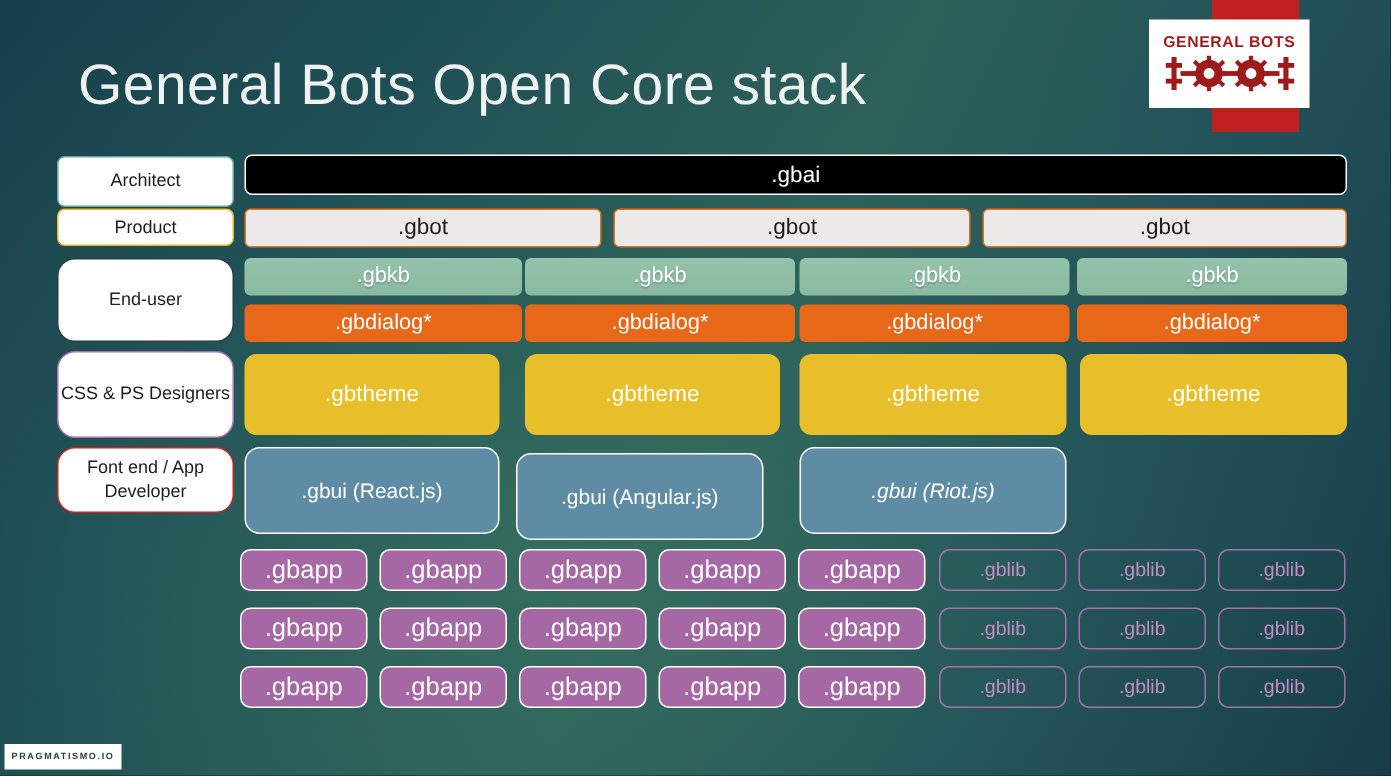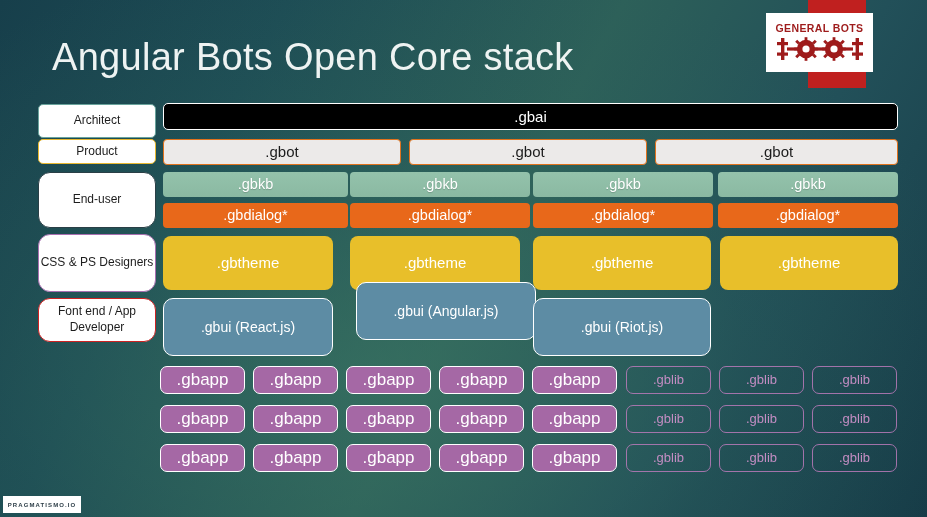--- a/index.html
+++ b/index.html
@@ -225,21 +225,21 @@
             <rect x="64" y="4.2" width="2.8" height="4" transform="rotate(45 65.4 6.2)"></rect>
             <rect x="47.2" y="17.8" width="2.8" height="4" transform="rotate(45 48.6 19.8)"></rect>
             <rect x="64" y="17.8" width="2.8" height="4" transform="rotate(-45 65.4 19.8)"></rect>
           </g>
           <circle cx="57" cy="13" r="3.6" fill="#ffffff"></circle>
         </g>
       </g>
     </svg>
   </div>
 
-  <div class="title">Angular Bots Open Core stack</div>
+  <div class="title">General Bots Open Core stack</div>
 
   <div class="role r-architect" style="left:38px; top:104px; width:118px; height:34px;">
     <span>Architect</span>
   </div>
   <div class="role r-product" style="left:38px; top:139px; width:118px; height:25px;">
     <span>Product</span>
   </div>
   <div class="role r-enduser" style="left:38px; top:172px; width:118px; height:56px;">
     <span>End-user</span>
   </div>
@@ -299,24 +299,24 @@
   <div class="blk gbtheme" style="left:533px; top:236px; width:178px; height:54px;">
     <span>.gbtheme</span>
   </div>
   <div class="blk gbtheme" style="left:720px; top:236px; width:178px; height:54px;">
     <span>.gbtheme</span>
   </div>
 
   <div class="blk gbui" style="left:163px; top:298px; width:170px; height:58px;">
     <span>.gbui (React.js)</span>
   </div>
-  <div class="blk gbui" style="left:344px; top:282px; width:180px; height:58px;margin-left:12px;">
+  <div class="blk gbui" style="left:344px; top:302px; width:165px; height:58px;">
     <span>.gbui (Angular.js)</span>
   </div>
-  <div class="blk gbui" style="left:533px; top:298px; width:178px; height:58px;">
+  <div class="blk gbui" style="left:533px; top:298px; width:178px; height:58px;font-style:italic;">
     <span>.gbui (Riot.js)</span>
   </div>
 
   <div class="blk gbapp" style="left:160px; top:366px; width:85px; height:28px;">
     <span>.gbapp</span>
   </div>
   <div class="blk gbapp" style="left:253px; top:366px; width:85px; height:28px;">
     <span>.gbapp</span>
   </div>
   <div class="blk gbapp" style="left:346px; top:366px; width:85px; height:28px;">

